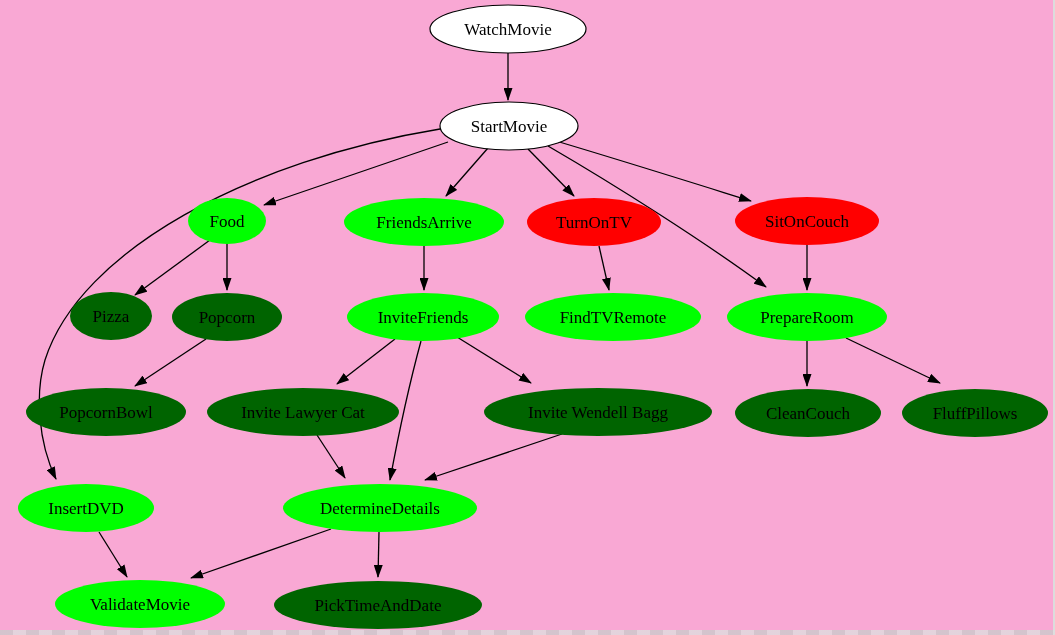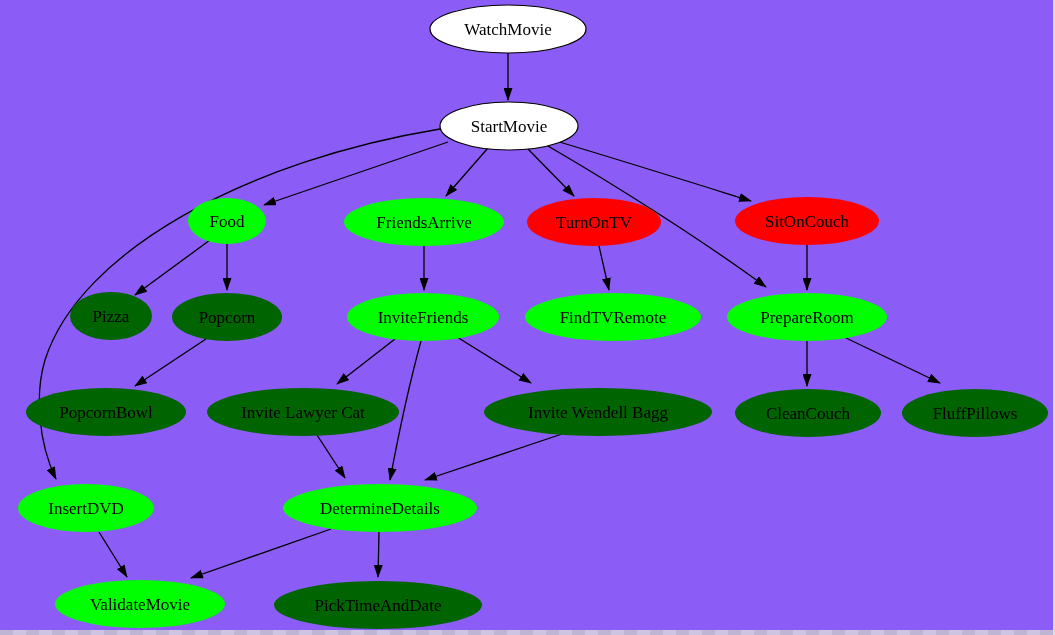--- a/index.html
+++ b/index.html
@@ -1,21 +1,21 @@
 <!DOCTYPE html>
 <html><head>
 <meta charset="utf-8">
 <title>Graph</title>
 <style>
   html, body { margin: 0; padding: 0; background: #ffffff; }
   .stage {
     position: relative;
     width: 1055px;
     height: 635px;
-    background: #8b5cf6;
+    background: #f9a8d4;
     overflow: hidden;
     font-family: "Liberation Serif", "DejaVu Serif", serif;
   }
   .graph-svg { position: absolute; left: 0; top: 0; }
   .edge {
     fill: none;
     stroke: #000000;
     stroke-width: 1.3;
   }
   .node-label {

